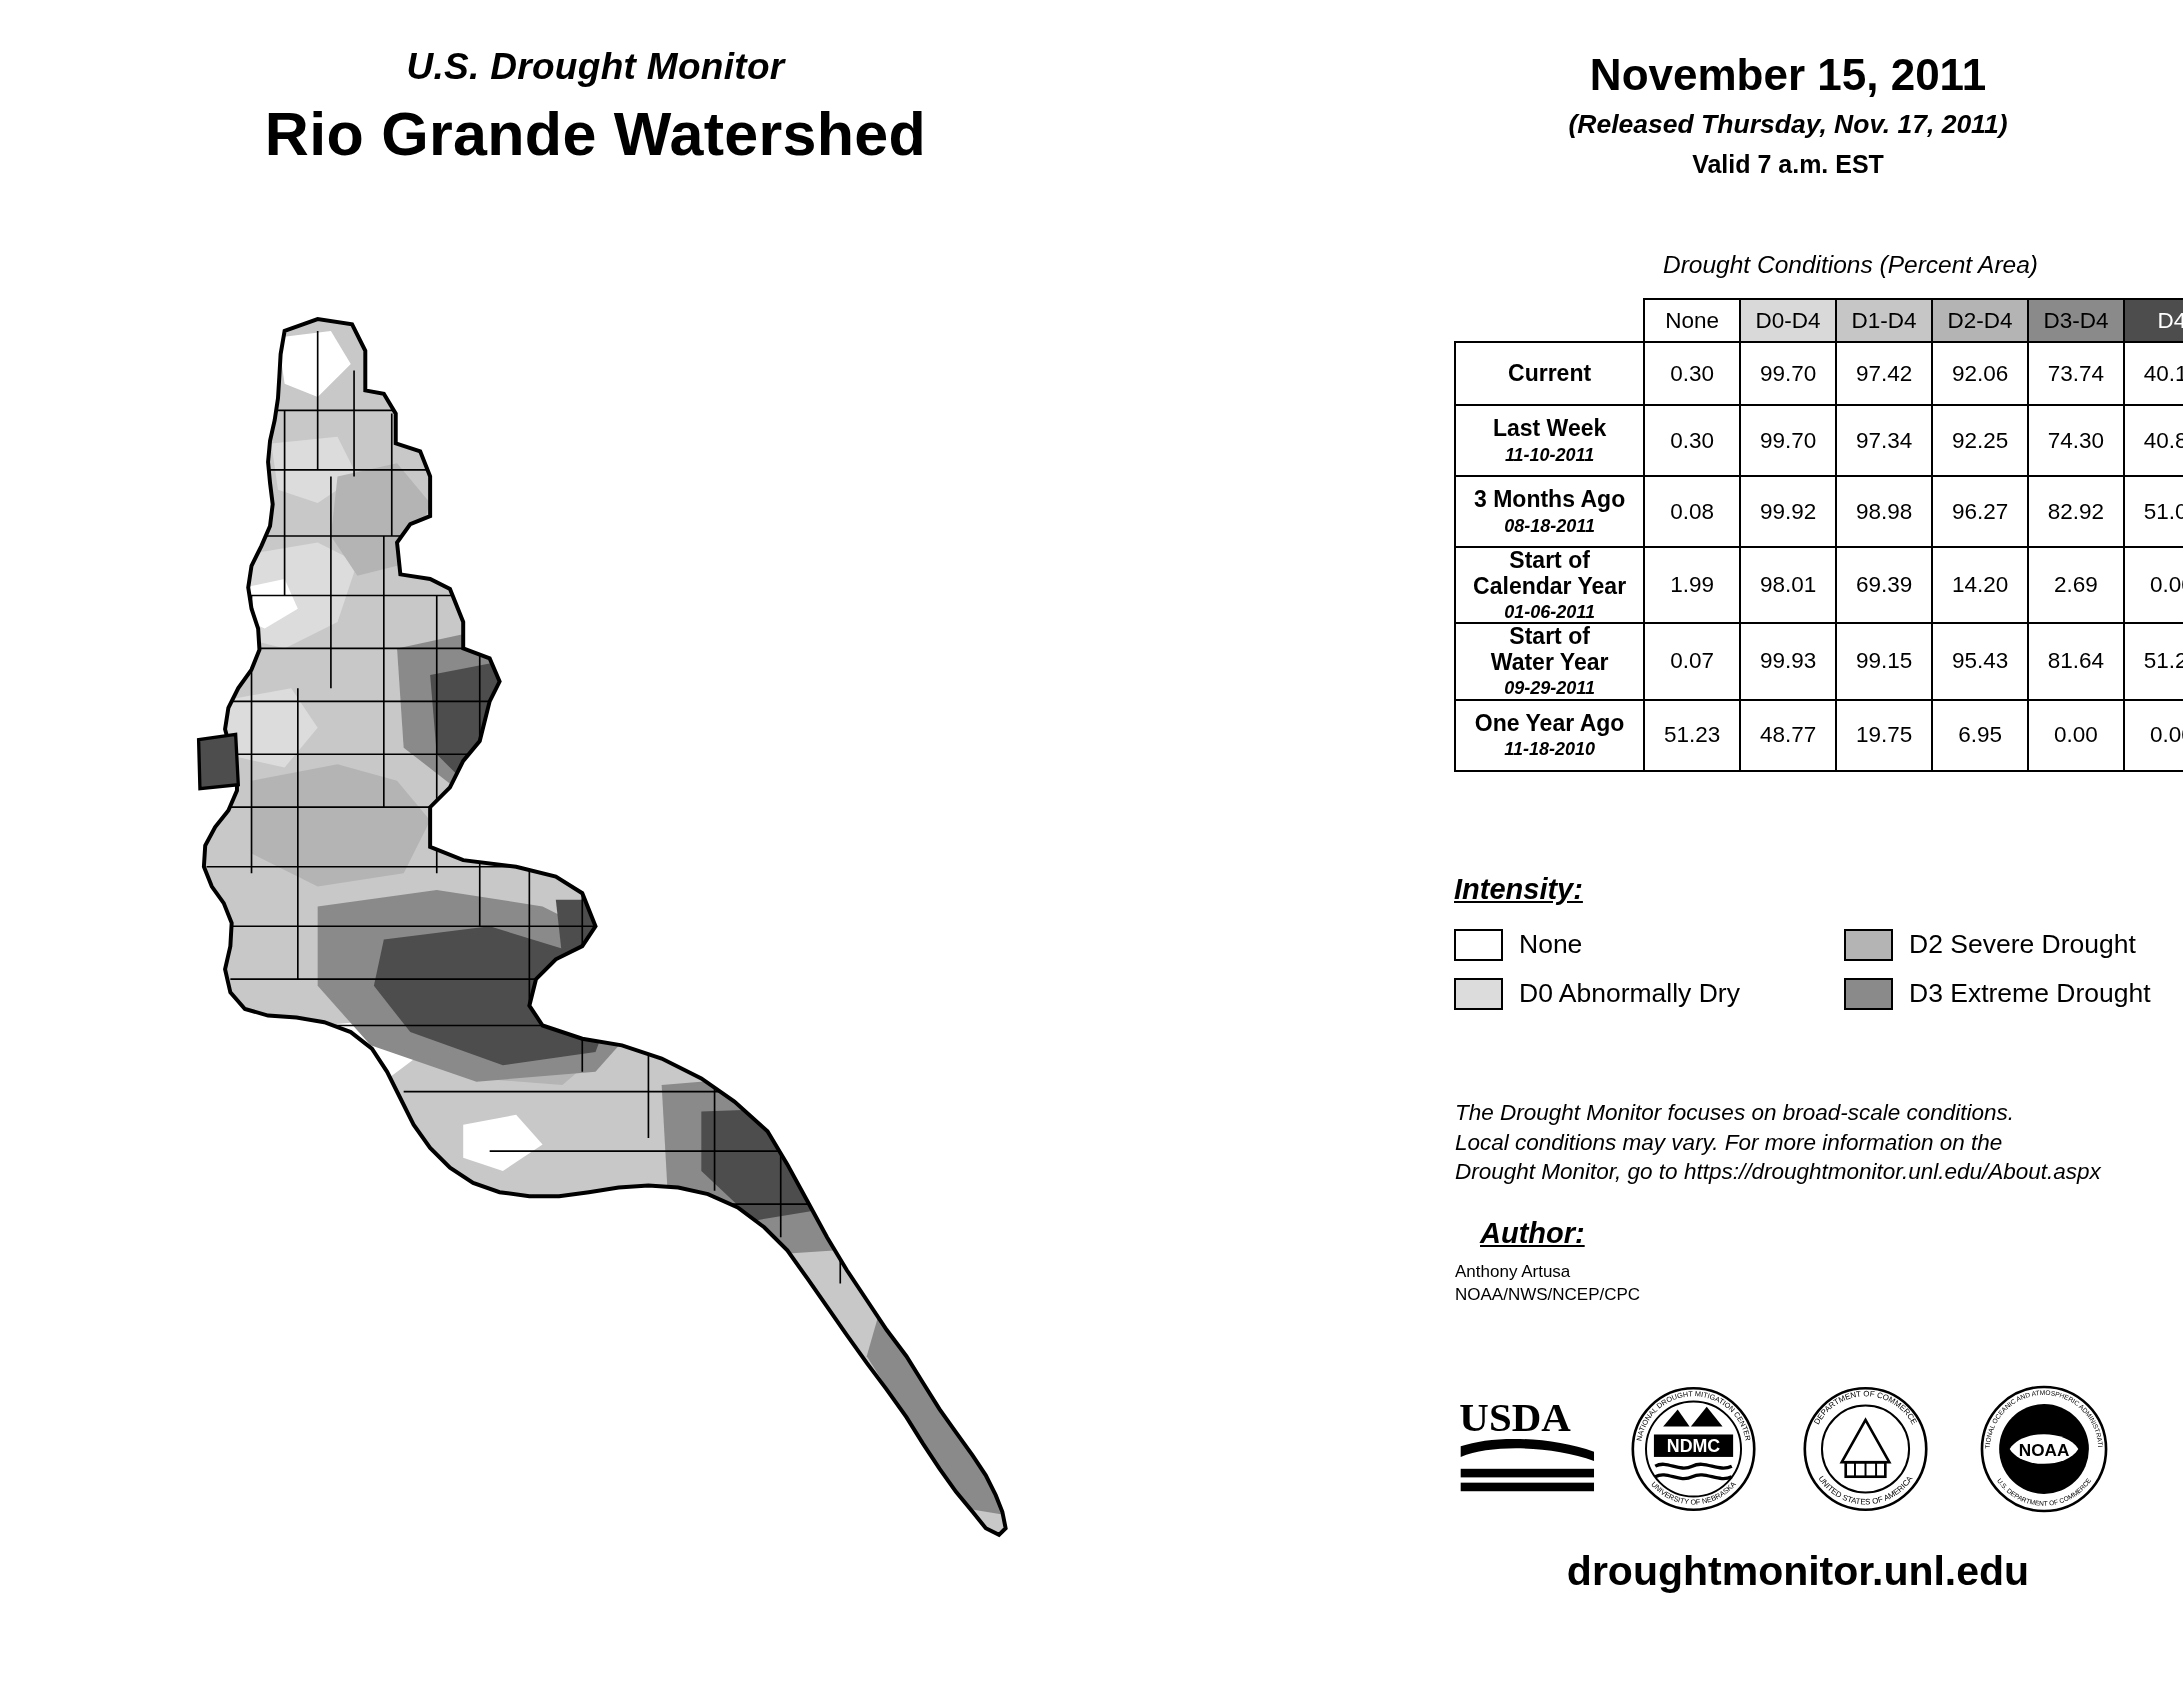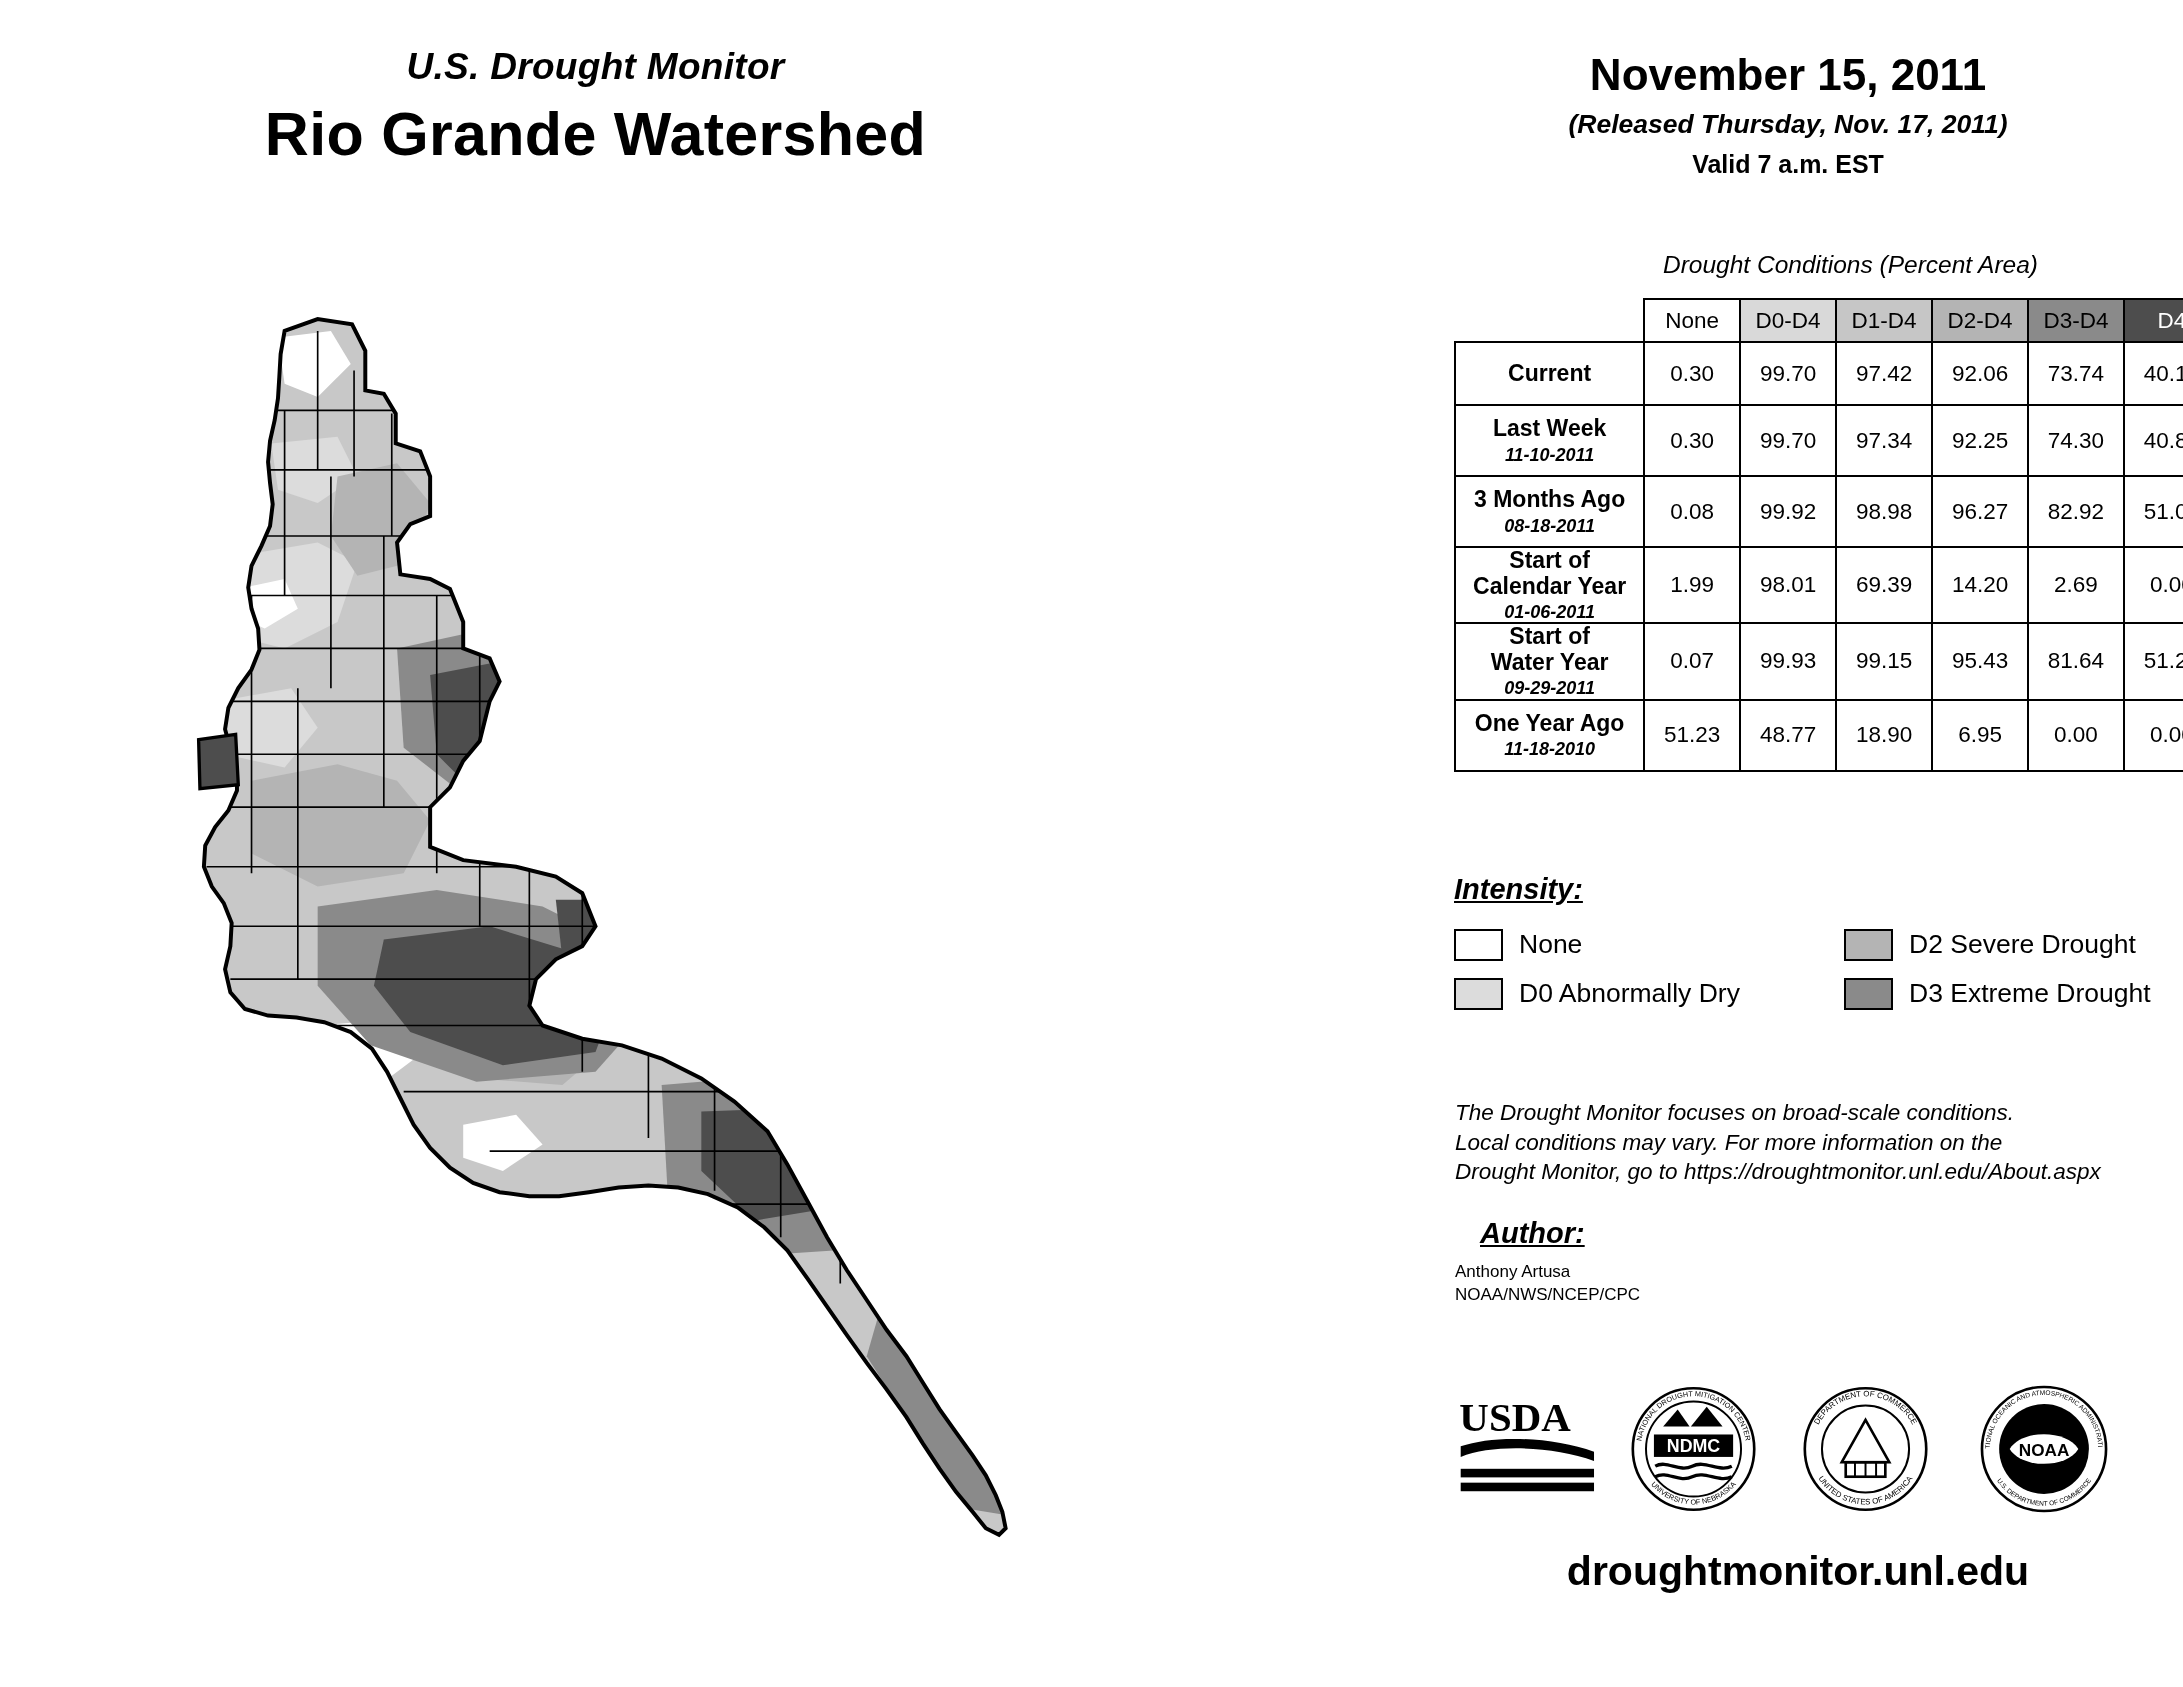--- a/index.html
+++ b/index.html
@@ -458,21 +458,21 @@
         <td class="val-cell">81.64</td>
         <td class="val-cell">51.27</td>
       </tr>
       <tr class="tall">
         <td class="row-label">
           <span class="lab-main">One Year Ago</span>
           <span class="lab-date">11-18-2010</span>
         </td>
         <td class="val-cell">51.23</td>
         <td class="val-cell">48.77</td>
-        <td class="val-cell">18.90</td>
+        <td class="val-cell">19.75</td>
         <td class="val-cell">6.95</td>
         <td class="val-cell">0.00</td>
         <td class="val-cell">0.00</td>
       </tr>
     </tbody>
   </table>
 
   <div id="intensity-head">Intensity:</div>
 
   <div id="legend">

